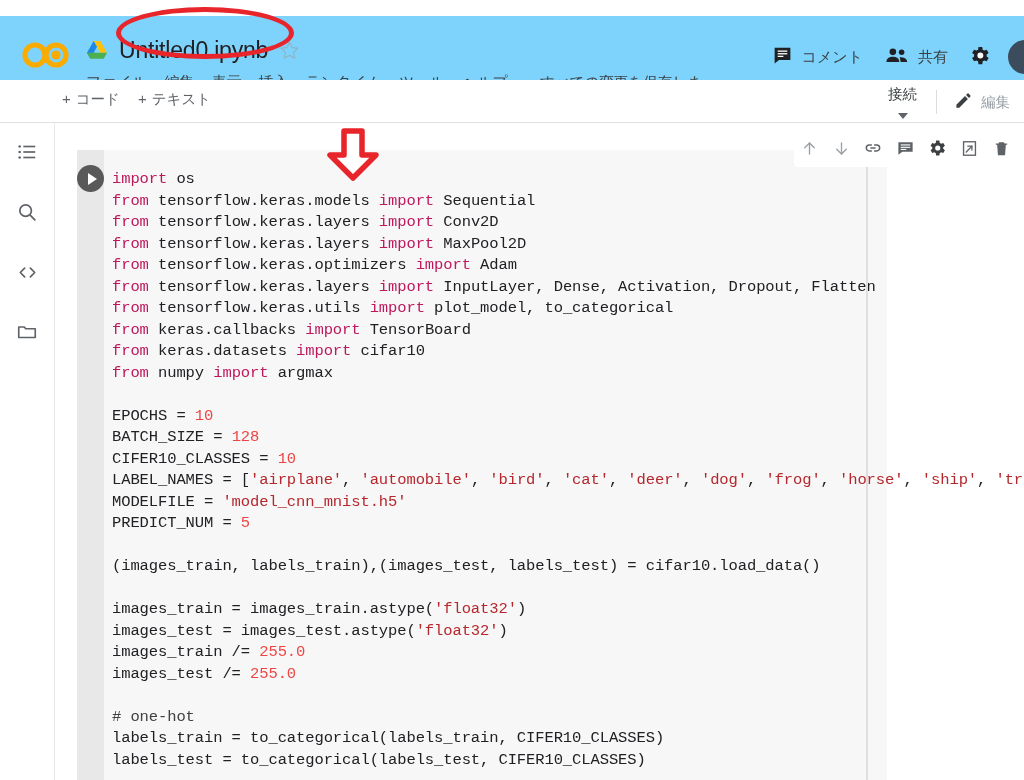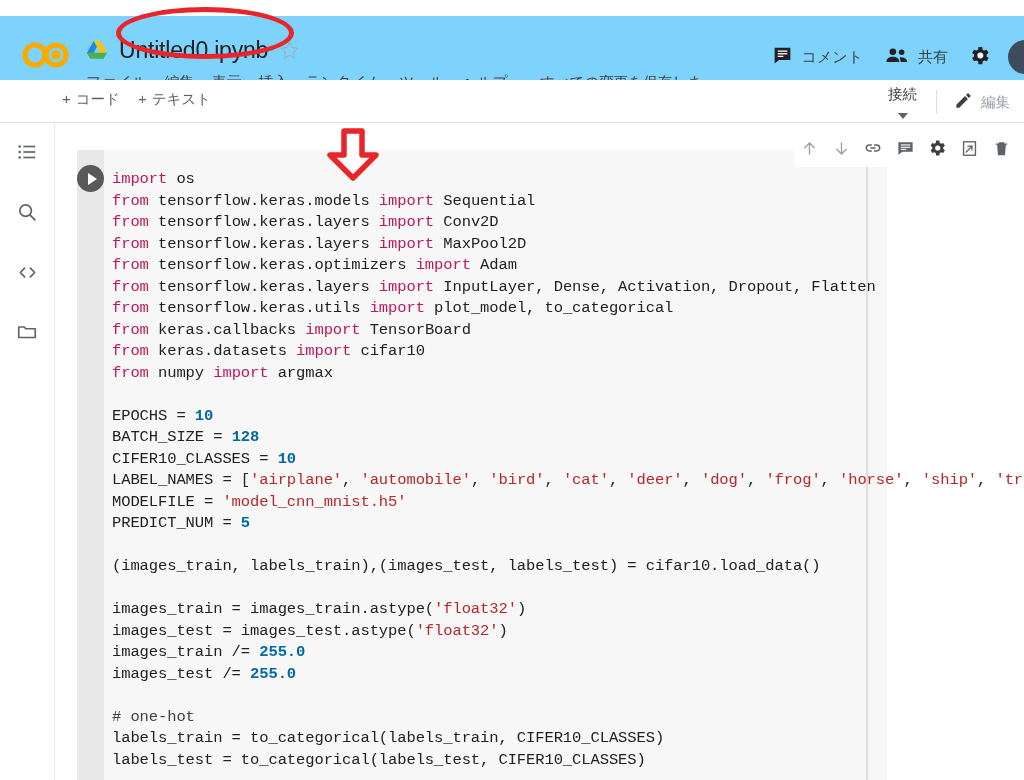--- a/index.html
+++ b/index.html
@@ -286,21 +286,21 @@
   pre.code {
     margin: 0;
     font-family: "Liberation Mono", "DejaVu Sans Mono", monospace;
     font-size: 15.5px;
     line-height: 21.5px;
     color: #202124;
     white-space: pre;
     letter-spacing: -0.1px;
   }
   .tok-kw  { color: #be185d; }
-  .tok-num { color: #0369a1; font-weight: bold; }
+  .tok-num { color: #ef4444; }
   .tok-str { color: #b5272c; }
   .tok-cmt { color: #404040; }
 
   
   .cell-rule {
     position: absolute;
     left: 810px;
     top: 27px;
     width: 2px;
     height: 630px;

